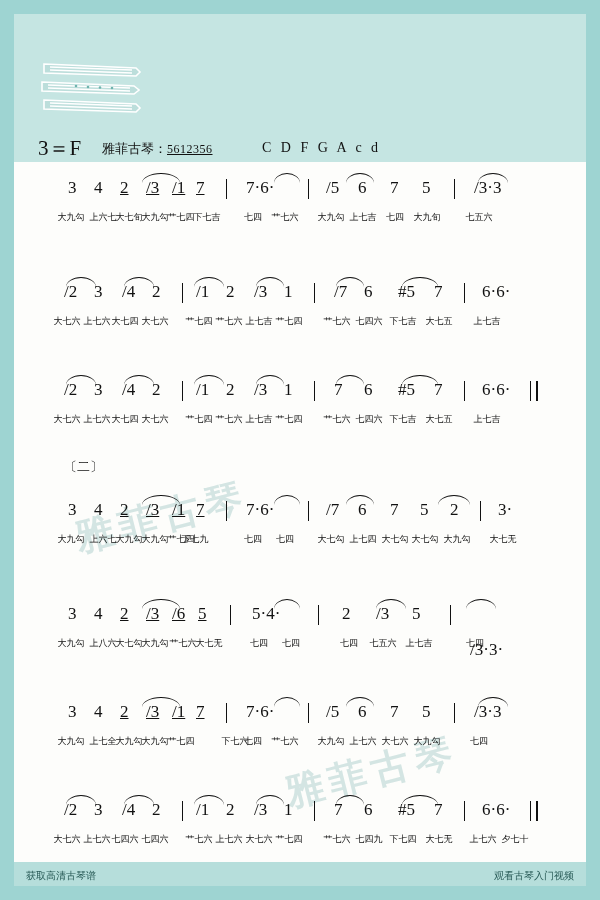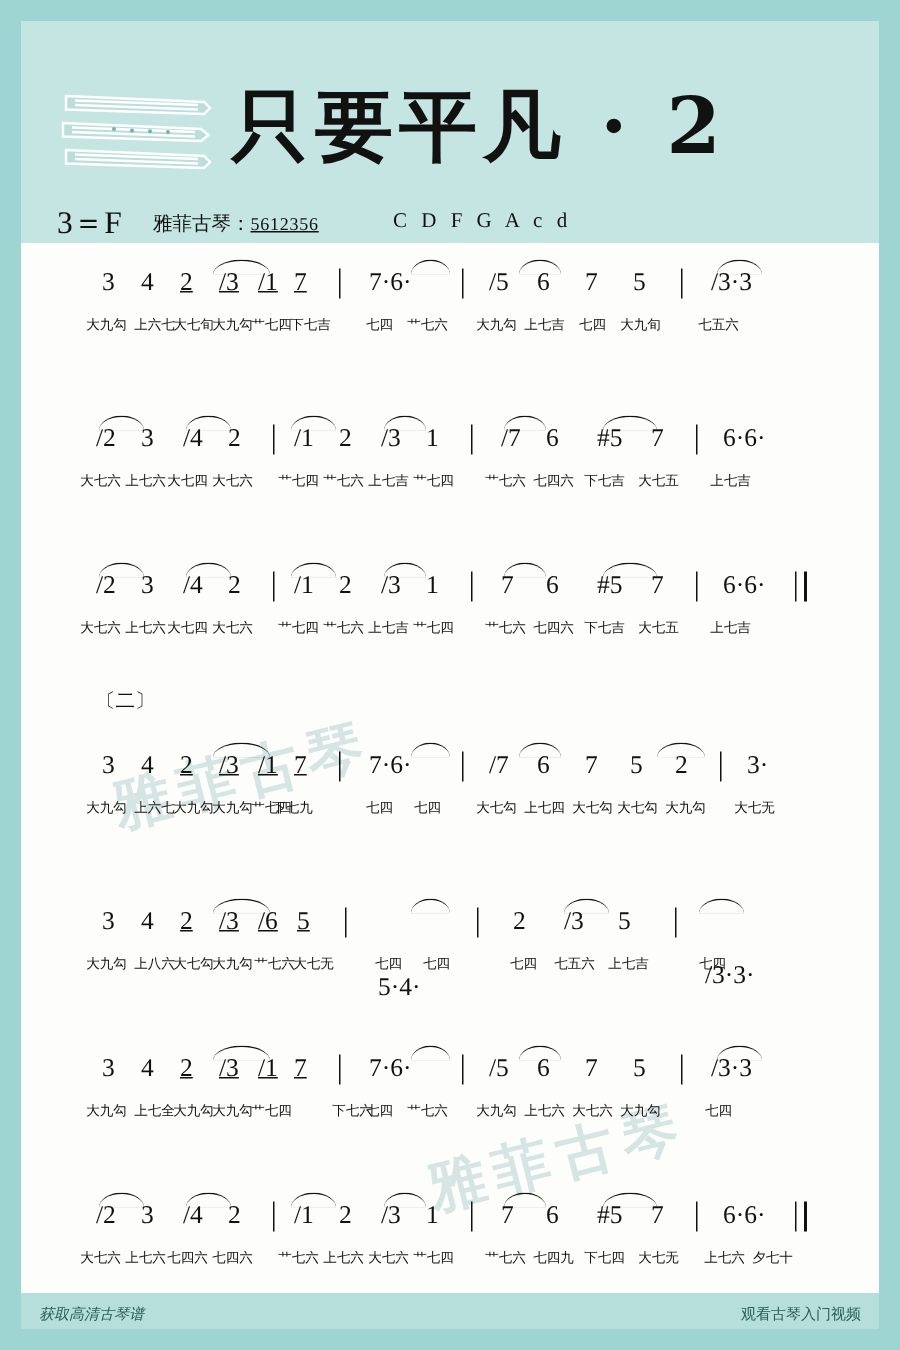--- a/index.html
+++ b/index.html
@@ -194,21 +194,20 @@
   .sect-label {
     position: absolute;
     font-size: 13px;
     color: #111;
   }
   .footer-left {
     position: absolute;
     left: 26px; bottom: 17px;
     font-size: 10px;
     color: #2a5c58;
-    font-style: italic;
   }
   .footer-right {
     position: absolute;
     right: 26px; bottom: 17px;
     font-size: 10px;
     color: #2a5c58;
   }
 </style>
 </head>
 <body>
@@ -233,21 +232,20 @@
         <line x1="14" y1="47" x2="96" y2="50"></line>
         <line x1="14" y1="50" x2="96" y2="53"></line>
       </g>
       <g fill="#6fb3ae">
         <circle cx="40" cy="30" r="1.3"></circle>
           <circle cx="52" cy="31" r="1.3"></circle>
         <circle cx="64" cy="31.5" r="1.3"></circle>
           <circle cx="76" cy="32" r="1.3"></circle>
       </g>
     </svg>
-    <div class="title">只要平凡 · 2</div>
     <div class="key-sig">3＝F</div>
     <div class="tuning">
       <span>雅菲古琴：</span><span class="nums">5612356</span>
     </div>
     <div class="strings">C D F G A c d</div>
   </div>
 
   <div class="body-area">
     <div class="watermark wm1">雅菲古琴</div>
     <div class="watermark wm2">雅菲古琴</div>
@@ -425,21 +423,21 @@
       <div class="slur" style="left:228px; top:-5px; width:26px;"></div>
       <div class="slur" style="left:330px; top:-5px; width:30px;"></div>
       <div class="slur" style="left:420px; top:-5px; width:30px;"></div>
       <span class="cell" style="left:22px;"><span class="num">3</span></span>
       <span class="cell" style="left:48px;"><span class="num">4</span></span>
       <span class="cell" style="left:74px;"><span class="num und">2</span></span>
       <span class="cell" style="left:100px;"><span class="num und">/3</span></span>
       <span class="cell" style="left:126px;"><span class="num und">/6</span></span>
       <span class="cell" style="left:152px;"><span class="num und">5</span></span>
       <div class="bar" style="left:184px;"></div>
-      <span class="cell" style="left:206px;margin-top:44px;"><span class="num">5·4·</span></span>
+      <span class="cell" style="left:206px;"><span class="num">5·4·</span></span>
       <div class="bar" style="left:272px;"></div>
       <span class="cell" style="left:296px;"><span class="num">2</span></span>
       <span class="cell" style="left:330px;"><span class="num">/3</span></span>
       <span class="cell" style="left:366px;"><span class="num">5</span></span>
       <div class="bar" style="left:404px;"></div>
       <span class="cell" style="left:424px;margin-top:36px;"><span class="num">/3·3·</span></span>
     </div>
     <div class="tabline">
       <span class="tab" style="left:8px;">大九勾</span>
       <span class="tab" style="left:40px;">上八六</span>

